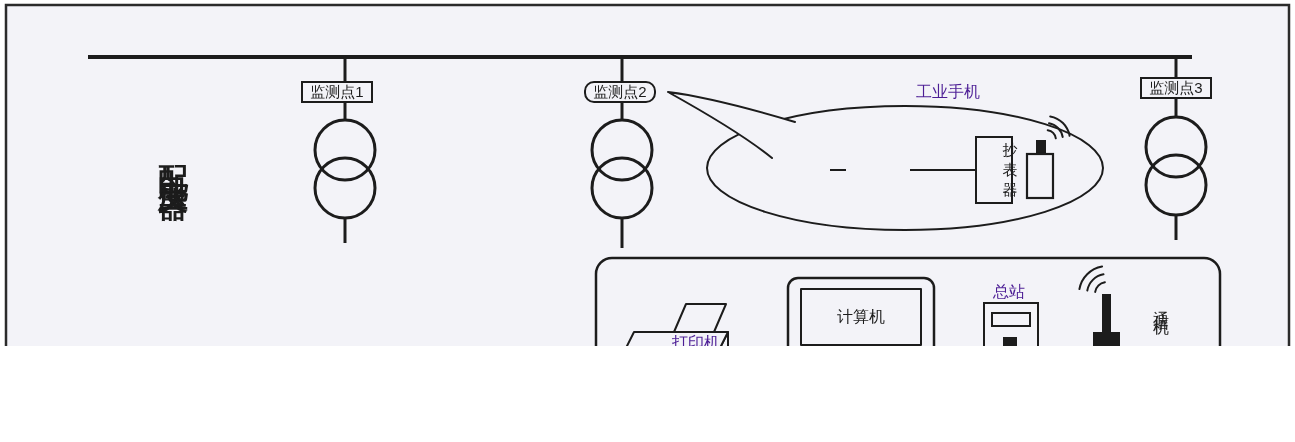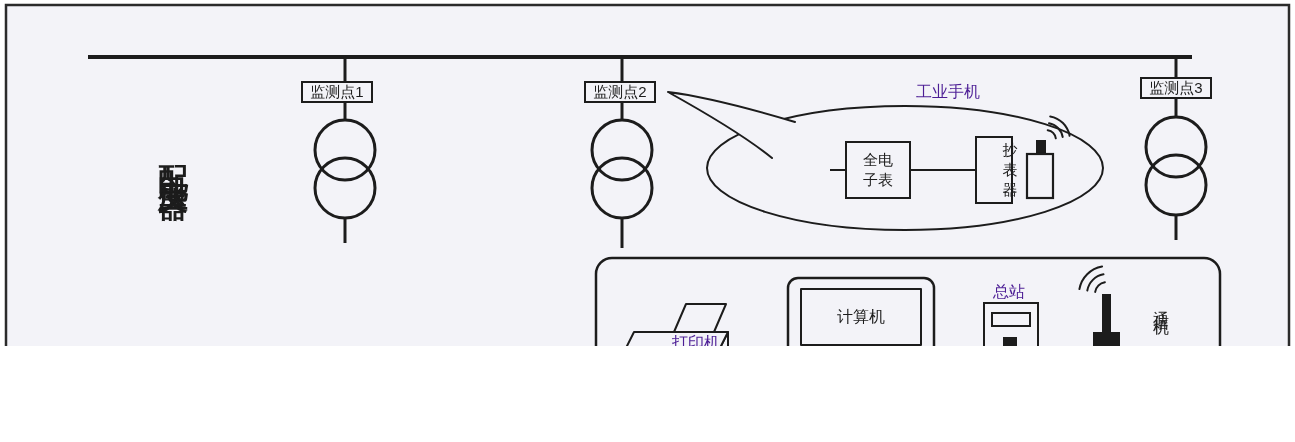--- a/index.html
+++ b/index.html
@@ -111,28 +111,25 @@
     <g stroke="#1c1c1c" stroke-width="2" fill="none" stroke-linecap="round">
       <path d="M 1047.7 130.2 A 10 10 0 0 1 1055.8 138.3"></path>
       <path d="M 1049.0 123.3 A 17 17 0 0 1 1062.7 137.0"></path>
       <path d="M 1050.2 116.4 A 24 24 0 0 1 1069.6 135.8"></path>
     </g>
   </svg>
 
   <div class="vtext big-left" style="left:152px;top:140px;">配电变压器</div>
 
   <div class="boxed" style="left:301px;top:81px;width:72px;height:22px;">监测点1</div>
-  <div class="boxed" style="left:584px;top:81px;width:72px;height:22px;">监测点2</div>
+  <div class="boxed" style="left:584px;top:81px;width:72px;height:22px;border-radius:10px;">监测点2</div>
   <div class="boxed" style="left:1140px;top:77px;width:72px;height:22px;">监测点3</div>
 
   <div class="lbl cap" style="left:916px;top:82px;">工业手机</div>
 
-  <div class="node" style="left:845px;top:141px;width:66px;height:58px;">
-    <span class="wrap2">全电子表</span>
-  </div>
   <div class="node" style="left:975px;top:136px;width:38px;height:68px;padding-left:32px;">
     <span class="wrap1">抄表器</span>
   </div>
 
   <div class="lbl cap" style="left:672px;top:286px;margin-top:47px;">打印机</div>
 
   <div class="screen-label" style="left:801px;top:289px;width:120px;height:56px;">计算机</div>
 
   <div class="lbl cap" style="left:993px;top:282px;">总站</div>
 

